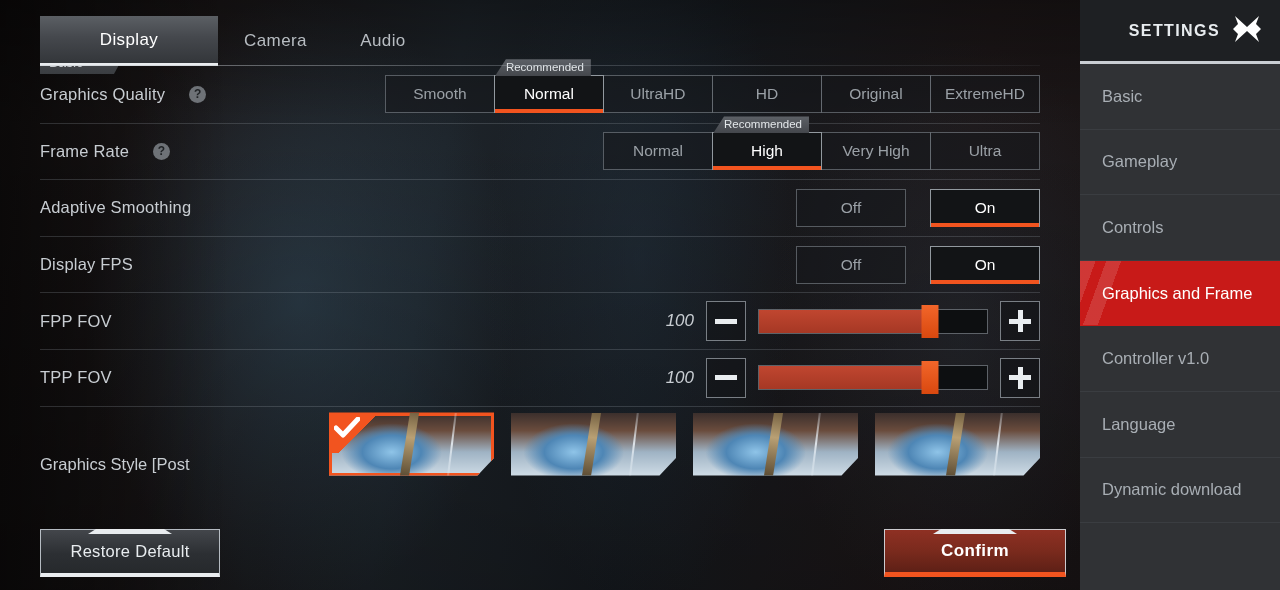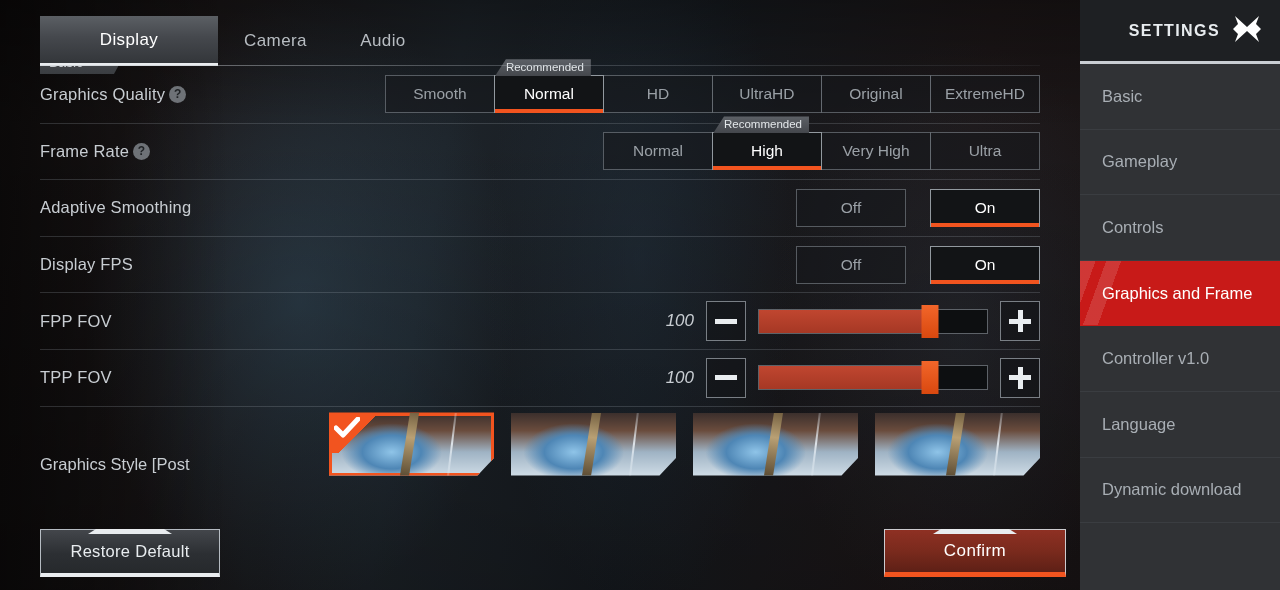--- a/index.html
+++ b/index.html
@@ -63,21 +63,21 @@
   
   #rows { position:absolute; left:40px; top:66px; width:1000px; z-index:4; }
   .row {
     position:relative; height:56.6px;
     display:flex; align-items:center;
     border-top:1px solid rgba(168,178,188,.22);
   }
   .row:first-child { border-top:none; }
   .row-label {
     font-size:16.5px; color:#c8cdd2; letter-spacing:.2px;
-    display:flex; align-items:center; gap:4px; white-space:nowrap;
+    display:flex; align-items:center; gap:24px; white-space:nowrap;
   }
   .help-icon {
     width:17px; height:17px; border-radius:50%;
     background:#6e7277; color:#202326;
     font-size:12px; font-weight:bold; line-height:17px; text-align:center;
     cursor:pointer;
   }
   .row-ctl { margin-left:auto; display:flex; align-items:center; }
 
   
@@ -191,21 +191,21 @@
     border-bottom:4px solid #e9ecef;
     display:flex; align-items:center; justify-content:center;
     color:#e8ecef; font-size:16.5px; letter-spacing:.3px; cursor:pointer;
   }
   .btn-confirm {
     position:absolute; left:884px; top:11px; width:182px; height:48px;
     background:linear-gradient(180deg,#8e3023 0%,#7a2a1d 50%,#5e2016 100%);
     border:1px solid rgba(215,221,227,.9);
     border-bottom:5px solid #f2541f;
     display:flex; align-items:center; justify-content:center;
-    color:#ffffff; font-size:17px; font-weight:normal; letter-spacing:.4px; cursor:pointer;
+    color:#ffffff; font-size:17px; font-weight:bold; letter-spacing:.4px; cursor:pointer;
   }
   .btn-notch {
     position:absolute; top:-1px; left:50%; transform:translateX(-50%);
     width:84px; height:5px; background:#e9ecef;
     clip-path:polygon(8px 0, calc(100% - 8px) 0, 100% 100%, 0 100%);
   }
 
   
   #sidebar {
     position:absolute; right:0; top:0; width:200px; height:590px;
@@ -266,24 +266,24 @@
     <div class="row-ctl">
       <div class="seg">
         <div class="seg-opt">
             <span>Smooth</span>
           </div>
         <div class="seg-opt selected">
           <div class="rec-badge" style="left:0;">Recommended</div>
           <span>Normal</span>
         </div>
         <div class="seg-opt">
+            <span>UltraHD</span>
+          </div>
+        <div class="seg-opt">
             <span>HD</span>
-          </div>
-        <div class="seg-opt">
-            <span>UltraHD</span>
           </div>
         <div class="seg-opt">
             <span>Original</span>
           </div>
         <div class="seg-opt">
             <span>ExtremeHD</span>
           </div>
       </div>
     </div>
   </div>

